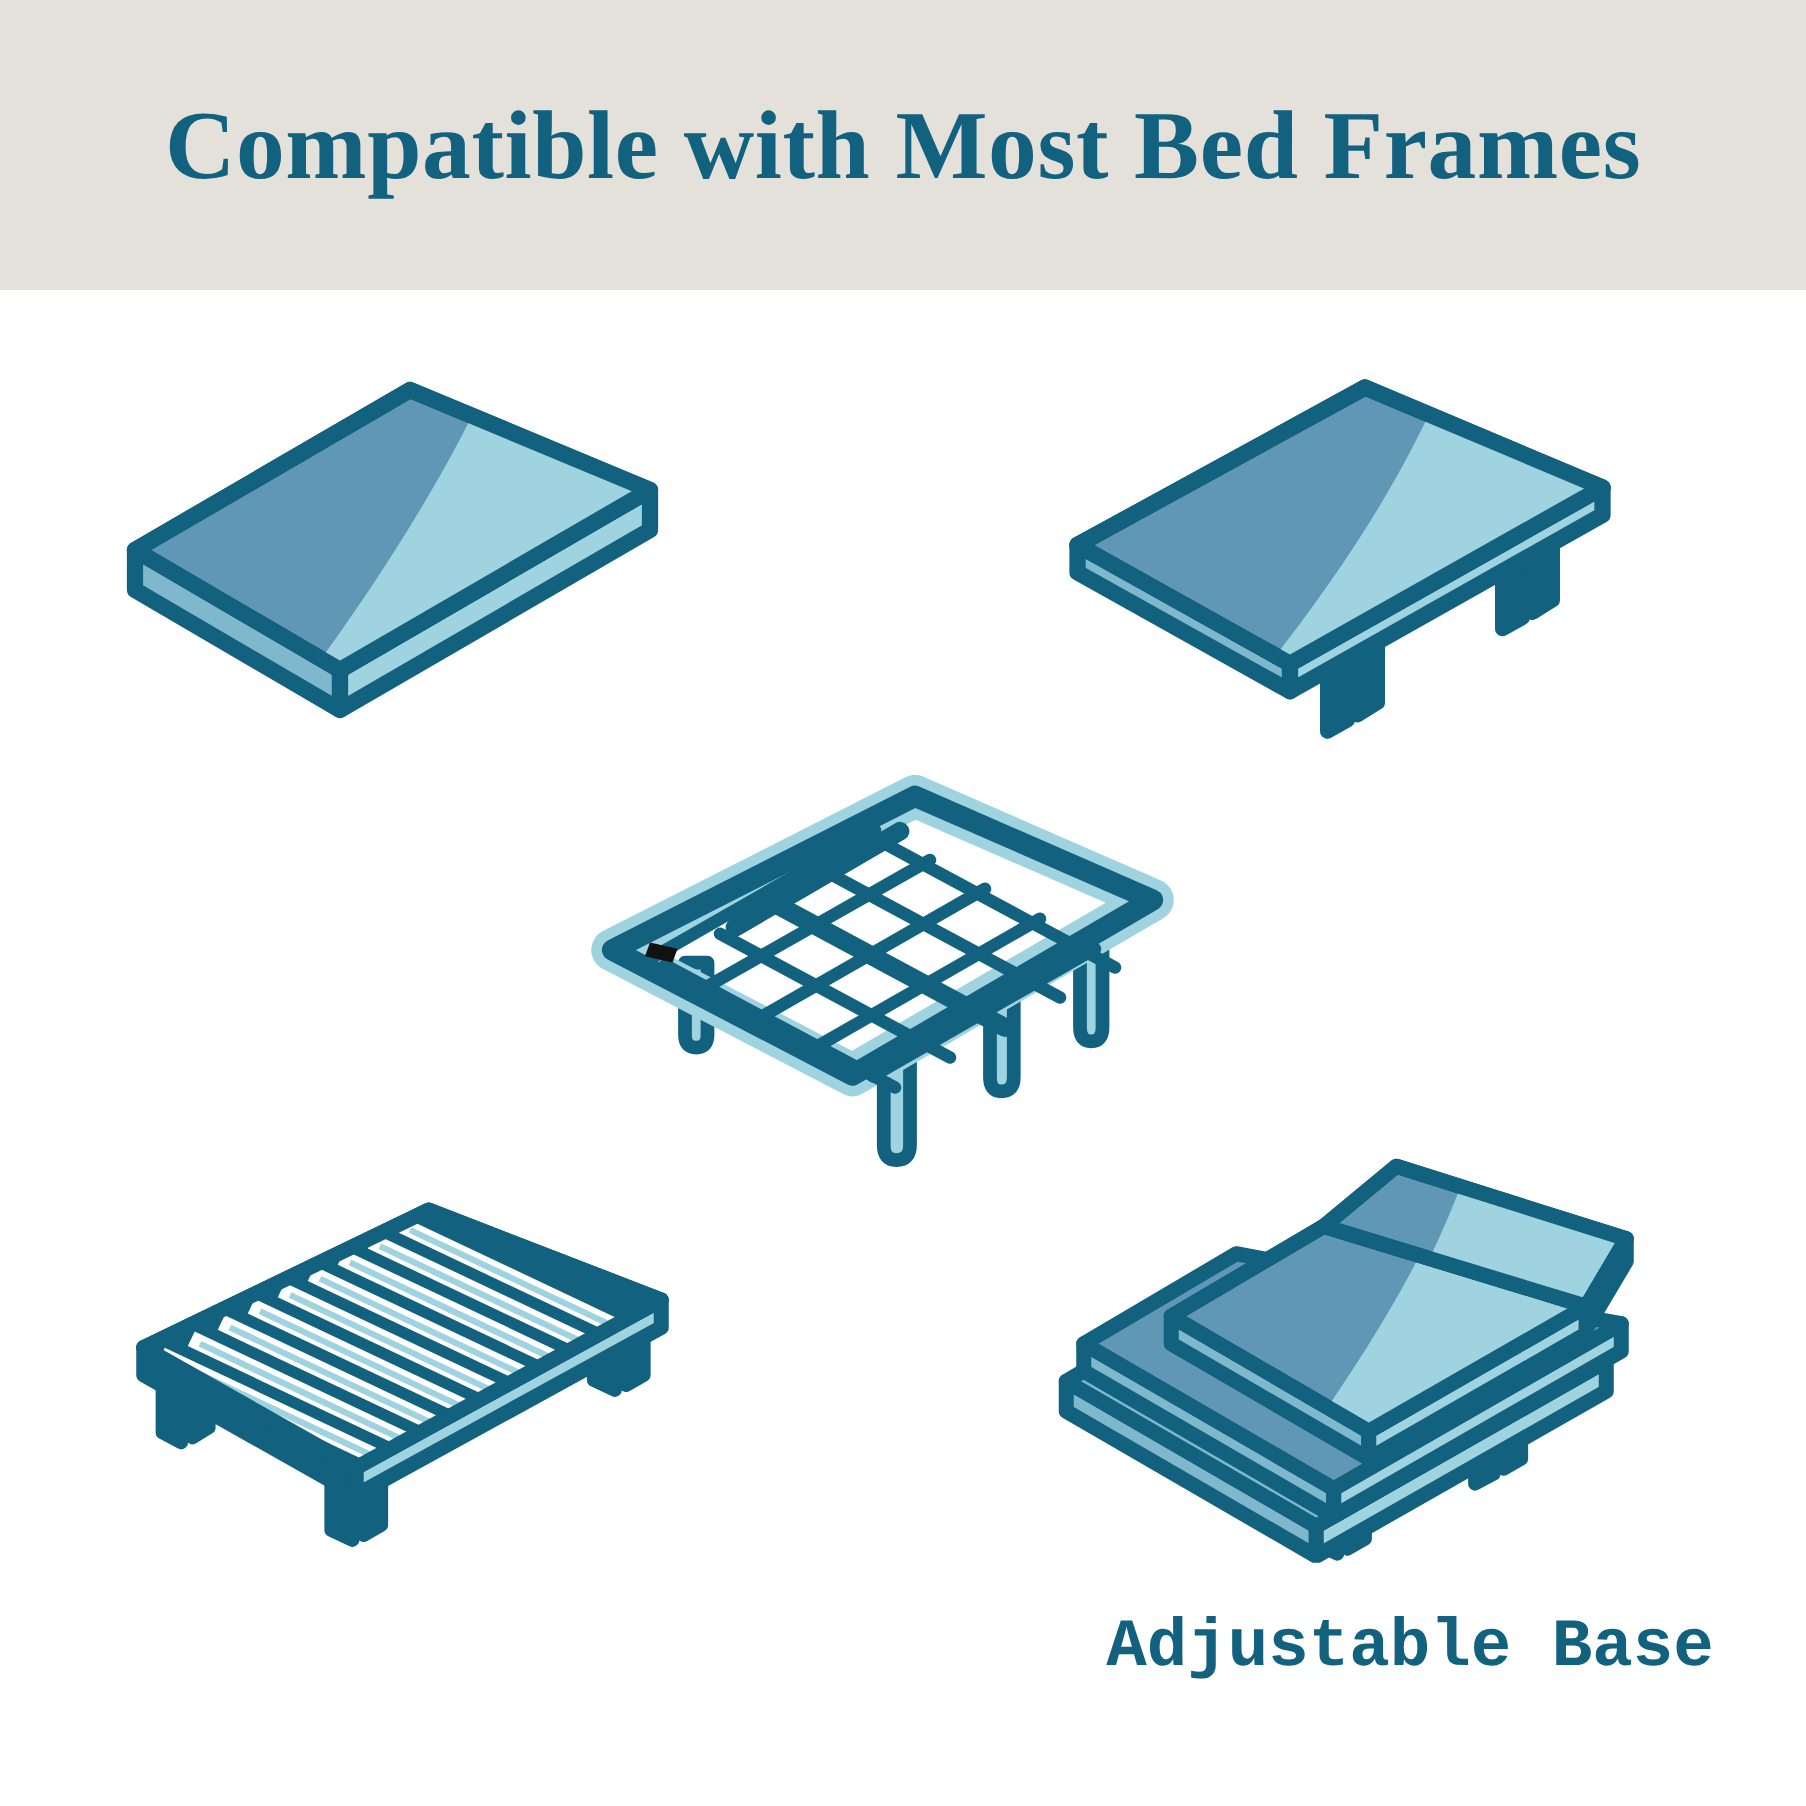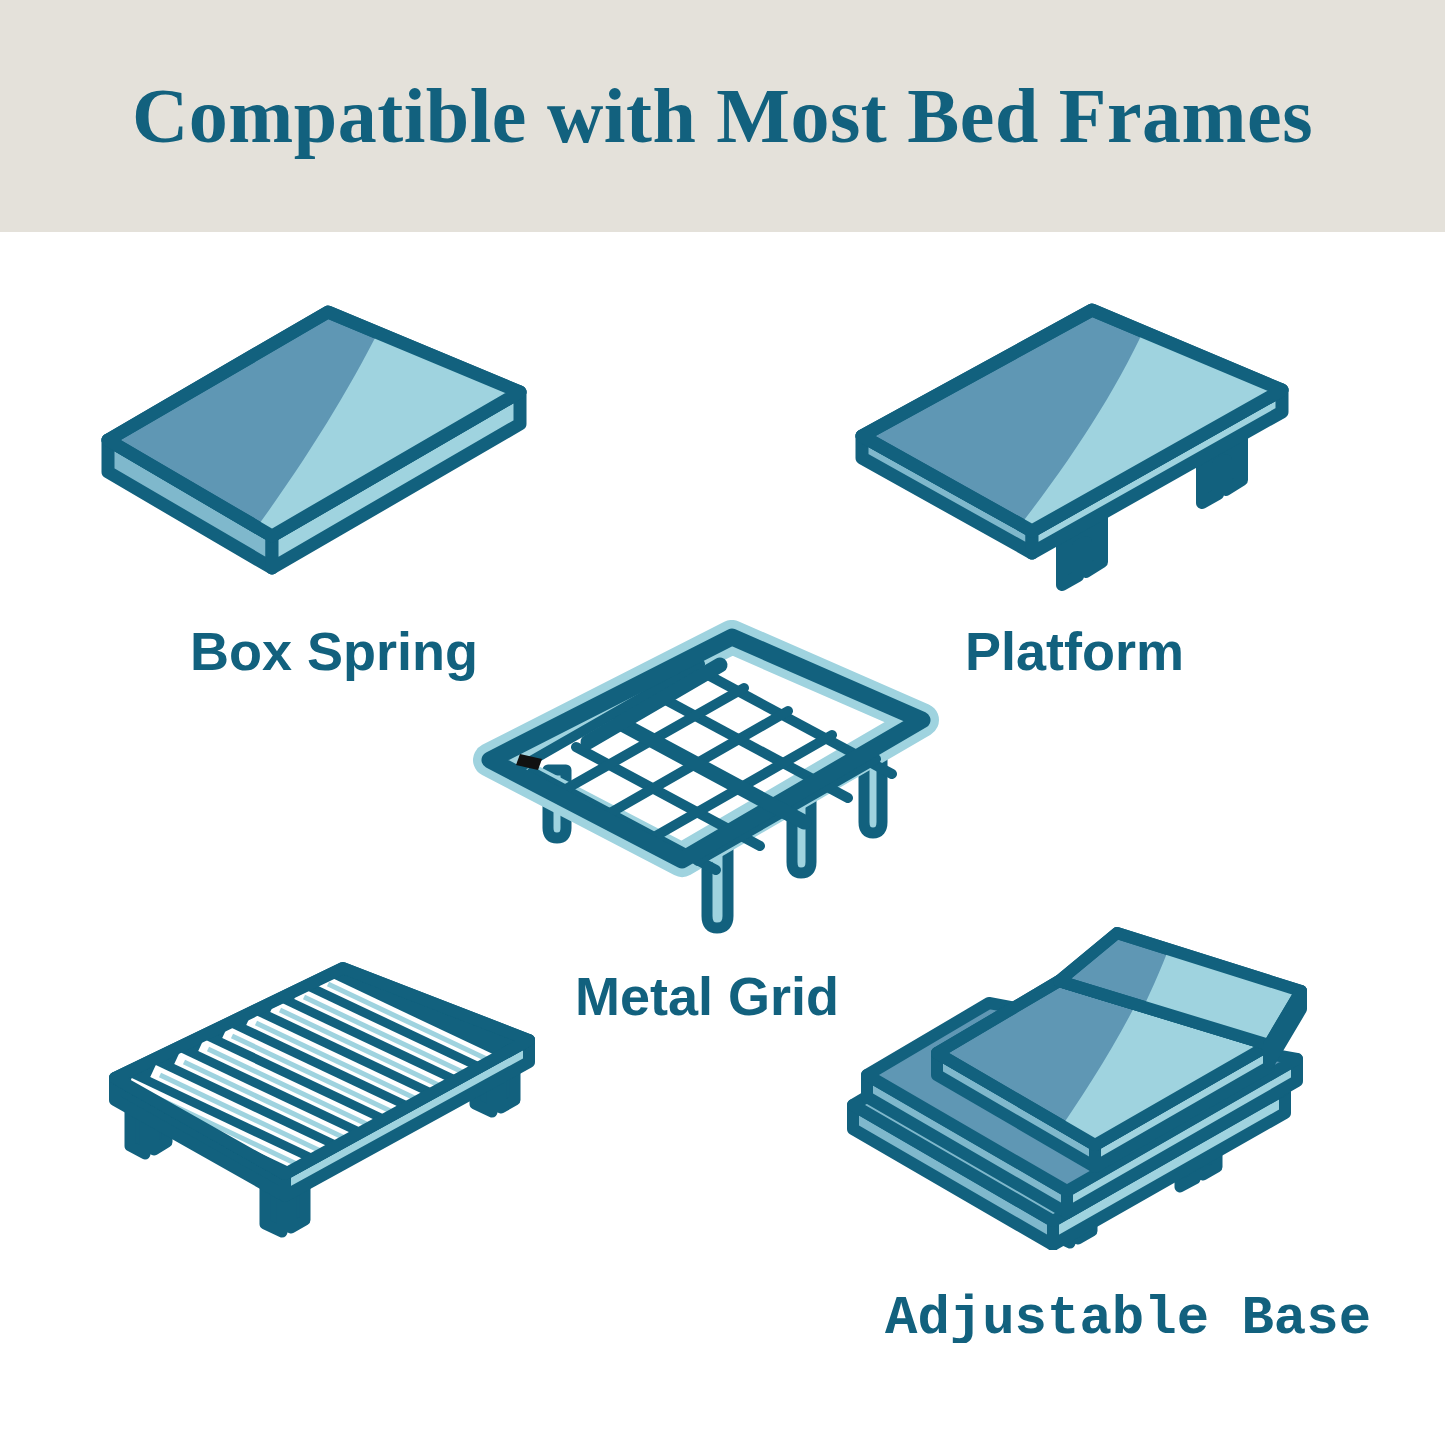--- a/index.html
+++ b/index.html
@@ -71,21 +71,20 @@
       <clipPath id="bsTopClip">
         <path d="M 8 140 L 228 12 L 420 92 L 172 236 Z"></path>
       </clipPath>
       <g clip-path="url(#bsTopClip)">
         <path d="M 285 18 C 250 90 200 170 140 250 L 460 250 L 460 -20 Z" fill="#9FD3DF"></path>
       </g>
       <path d="M 8 140 L 228 12 L 420 92 L 172 236 Z" fill="none" stroke="#12617E" stroke-width="13" stroke-linejoin="round"></path>
     </svg>
   </div>
 
-  <div class="label" style="left:190px; top:620px;">Box Spring</div>
 
   <div class="illus" style="left:850px; top:300px; width:470px; height:300px;">
     <svg viewBox="0 0 470 300" width="470" height="300">
 
       <path d="M 352 150 L 392 127 L 392 180 L 376 190 L 376 160 L 368 164 L 368 194 L 352 203 Z" fill="#12617E" stroke="#12617E" stroke-width="12" stroke-linejoin="round"></path>
 
       <path d="M 212 232 L 252 209 L 252 262 L 236 272 L 236 242 L 228 246 L 228 276 L 212 285 Z" fill="#12617E" stroke="#12617E" stroke-width="12" stroke-linejoin="round"></path>
 
       <path d="M 12 136 L 12 158 L 182 253 L 182 231 Z" fill="#7FB8CC" stroke="#12617E" stroke-width="13" stroke-linejoin="round"></path>
 
@@ -95,21 +94,20 @@
       <clipPath id="pfTopClip">
         <path d="M 12 136 L 242 10 L 432 90 L 182 231 Z"></path>
       </clipPath>
       <g clip-path="url(#pfTopClip)">
         <path d="M 300 16 C 268 90 215 170 152 248 L 470 248 L 470 -20 Z" fill="#9FD3DF"></path>
       </g>
       <path d="M 12 136 L 242 10 L 432 90 L 182 231 Z" fill="none" stroke="#12617E" stroke-width="13" stroke-linejoin="round"></path>
     </svg>
   </div>
 
-  <div class="label" style="left:965px; top:620px;">Platform</div>
 
   <div class="illus" style="left:470px; top:620px; width:470px; height:320px;">
     <svg viewBox="0 0 470 320" width="470" height="320">
       <defs>
 
         <g id="mgLeg">
           <path d="M 0 0 L 16 0 L 16 92 Q 16 104 8 104 Q 0 104 0 92 Z"></path>
         </g>
       </defs>
 
@@ -141,21 +139,20 @@
 
       <g stroke="#12617E" stroke-width="15" stroke-linecap="round" fill="none">
         <path d="M 150 103 L 334 202"></path>
         <path d="M 250 45 L 118 122"></path>
       </g>
 
       <path d="M 50 134 L 72 139 L 68 150 L 46 145 Z" fill="#111111"></path>
     </svg>
   </div>
 
-  <div class="label" style="left:575px; top:965px;">Metal Grid</div>
 
   <div class="illus" style="left:105px; top:960px; width:450px; height:290px;">
     <svg viewBox="0 0 450 290" width="450" height="290">
 
       <path d="M 25 128 L 62 128 L 62 182 L 49 190 L 49 156 L 40 160 L 40 194 L 25 186 Z" fill="#12617E" stroke="#12617E" stroke-width="11" stroke-linejoin="round"></path>
       <path d="M 160 208 L 200 208 L 200 260 L 186 268 L 186 236 L 177 240 L 177 272 L 160 264 Z" fill="#12617E" stroke="#12617E" stroke-width="11" stroke-linejoin="round"></path>
       <path d="M 370 92 L 410 92 L 410 140 L 396 148 L 396 118 L 387 122 L 387 152 L 370 144 Z" fill="#12617E" stroke="#12617E" stroke-width="11" stroke-linejoin="round"></path>
 
       <path d="M 10 118 L 10 140 L 180 236 L 180 214 Z" fill="#12617E" stroke="#12617E" stroke-width="12" stroke-linejoin="round"></path>
       <path d="M 180 236 L 180 214 L 424 80 L 424 102 Z" fill="#9FD3DF" stroke="#12617E" stroke-width="12" stroke-linejoin="round"></path>

